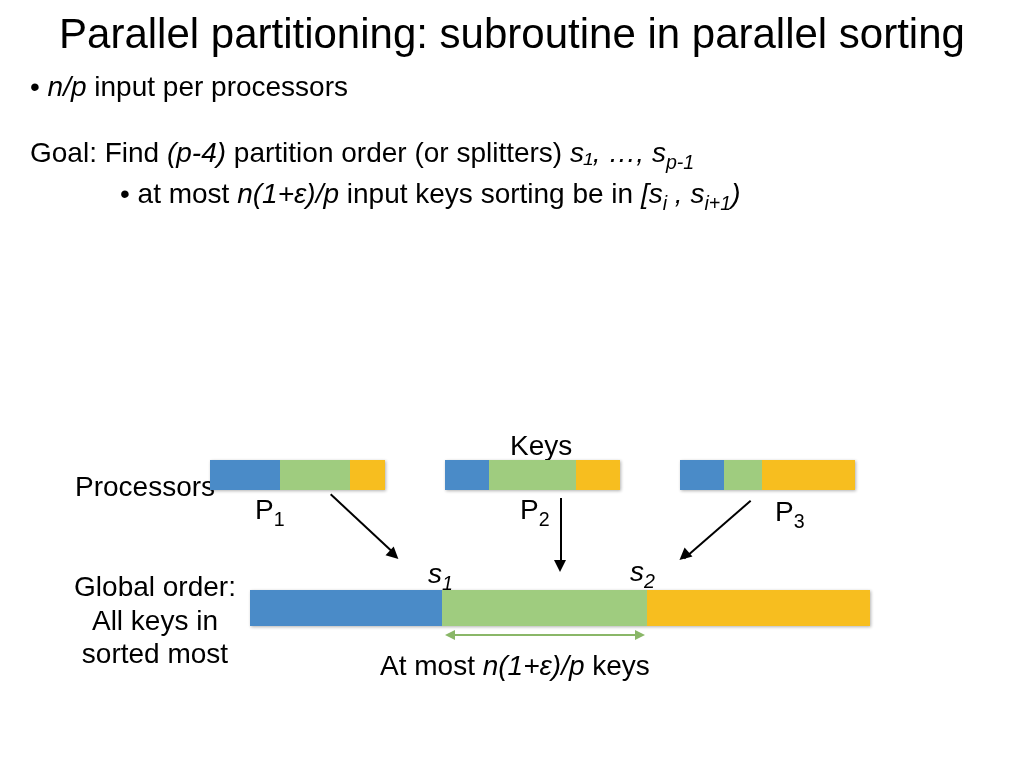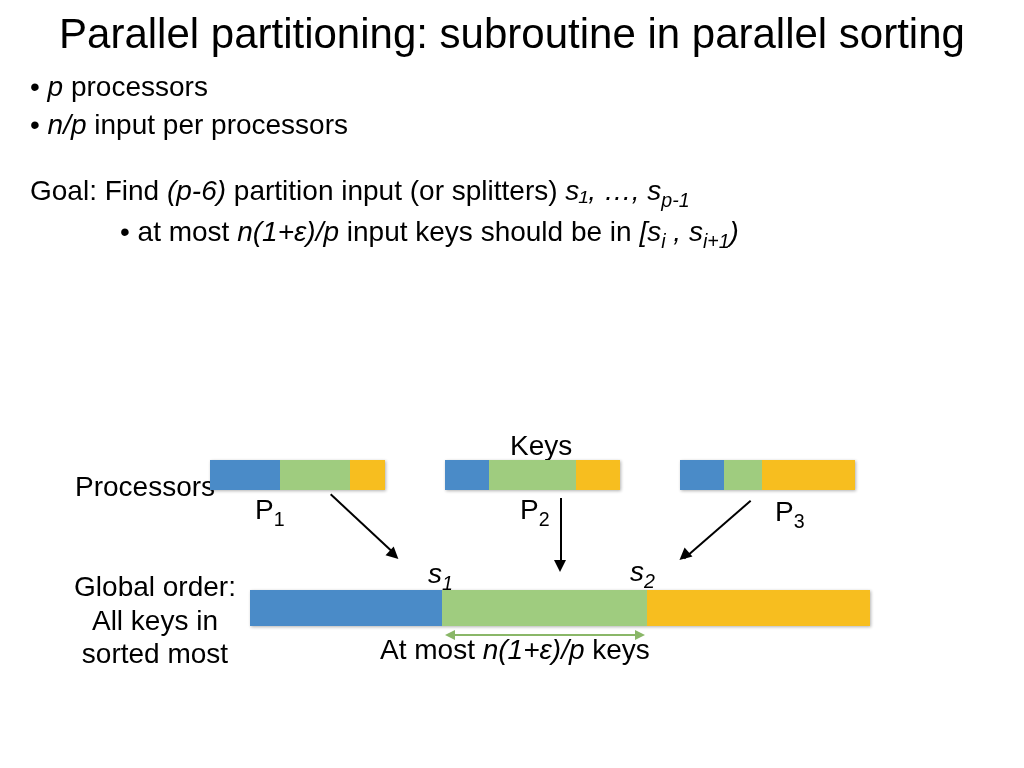--- a/index.html
+++ b/index.html
@@ -94,31 +94,28 @@
 </style>
 </head>
 <body>
 
 <div class="slide">
 
   <h1>Parallel partitioning: subroutine in parallel sorting</h1>
 
   <div class="content">
     <div class="bullet">
-      <span class="italic">p</span><span> processors</span>
-    </div>
-    <div class="bullet">
       <span class="italic">n/p</span><span> input per processors</span>
     </div>
     <div style="height:28px;"></div>
     <div>
-      <span>Goal: Find </span><span class="italic">(p-6)</span><span> partition input (or splitters) </span><span class="italic"><span>s₁, …, s</span><sub>p-1</sub></span>
+      <span>Goal: Find </span><span class="italic">(p-4)</span><span> partition order (or splitters) </span><span class="italic"><span>s₁, …, s</span><sub>p-1</sub></span>
     </div>
     <div class="sub-bullet">
-      <span>at most </span><span class="italic">n(1+ε)/p</span><span> input keys should be in </span><span class="italic"><span>[s</span><sub>i</sub><span> , s</span><sub>i+1</sub><span>)</span></span>
+      <span>at most </span><span class="italic">n(1+ε)/p</span><span> input keys sorting be in </span><span class="italic"><span>[s</span><sub>i</sub><span> , s</span><sub>i+1</sub><span>)</span></span>
     </div>
   </div>
 
   <div class="diagram">
 
     <div class="lbl" style="left:480px; top:0;">Keys</div>
 
     <div class="lbl" style="left:45px; top:40px; width:120px; line-height:1.2;">Processors</div>
 
     <div class="bar" style="left:180px; top:30px; width:175px;">
@@ -156,19 +153,19 @@
     <div class="lbl italic" style="left:600px; top:126px;"><span>s</span><sub>2</sub></div>
 
     <div class="bar" style="left:220px; top:160px; width:620px; height:36px;">
       <div class="seg-blue" style="width:31%;"></div>
       <div class="seg-green" style="width:33%;"></div>
       <div class="seg-gold" style="width:36%;"></div>
     </div>
 
     <div class="h-arrow" style="left:425px; top:204px; width:180px;"></div>
 
-    <div class="lbl" style="left:350px; top:204px;text-align:center;">
+    <div class="lbl" style="left:350px; top:220px;text-align:center;">
       <span>At most  </span><span class="italic">n(1+ε)/p</span><span> keys</span>
     </div>
 
   </div>
 
 </div>
 
 </body></html>

